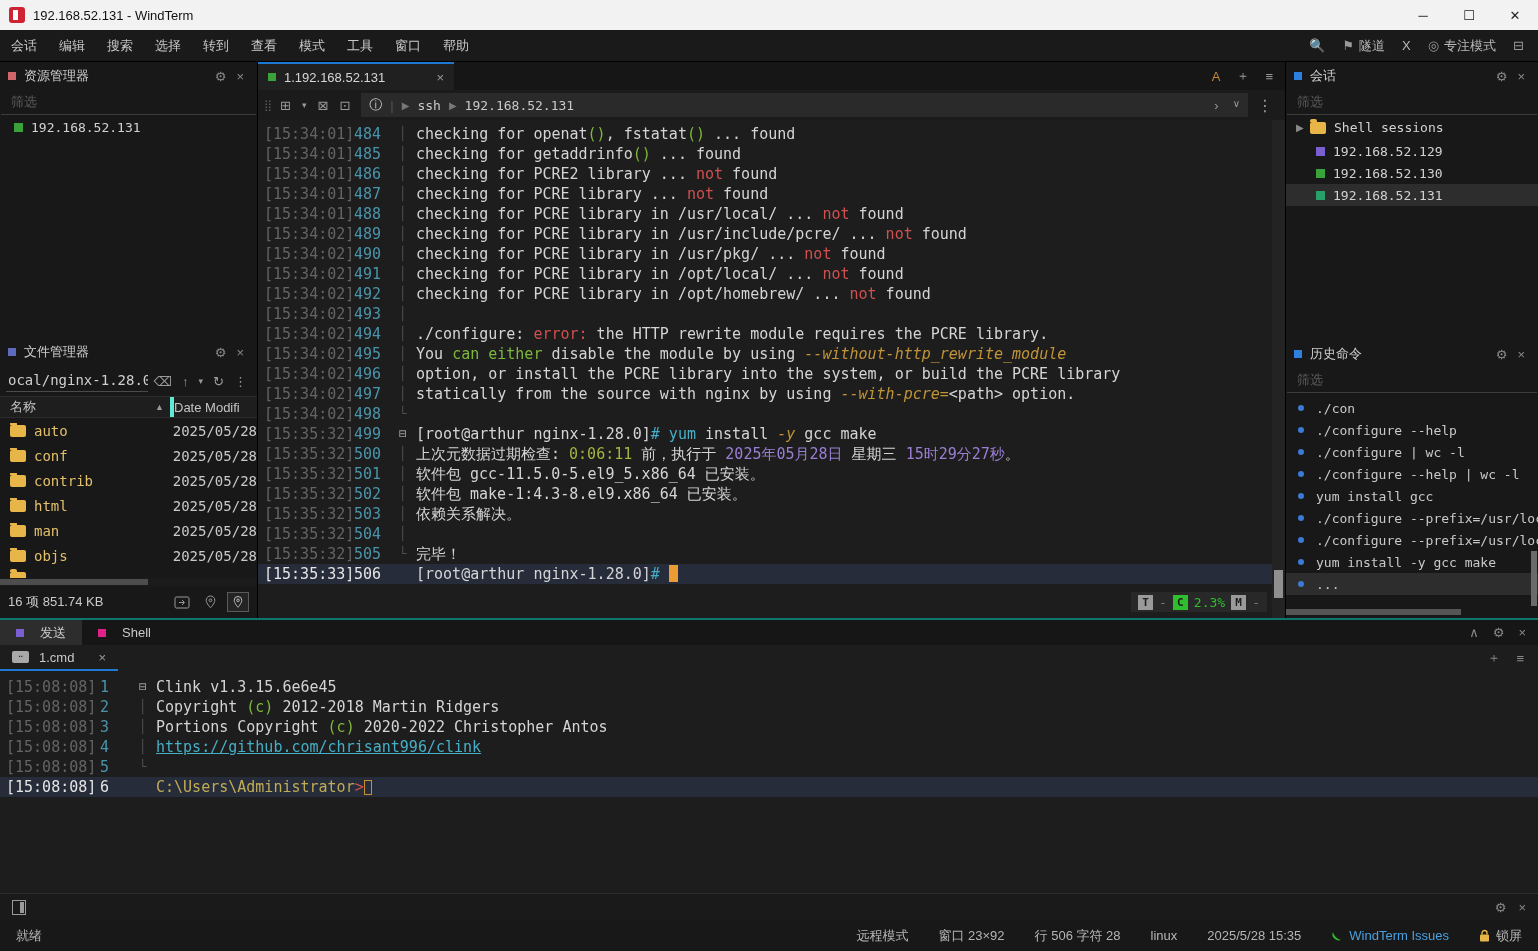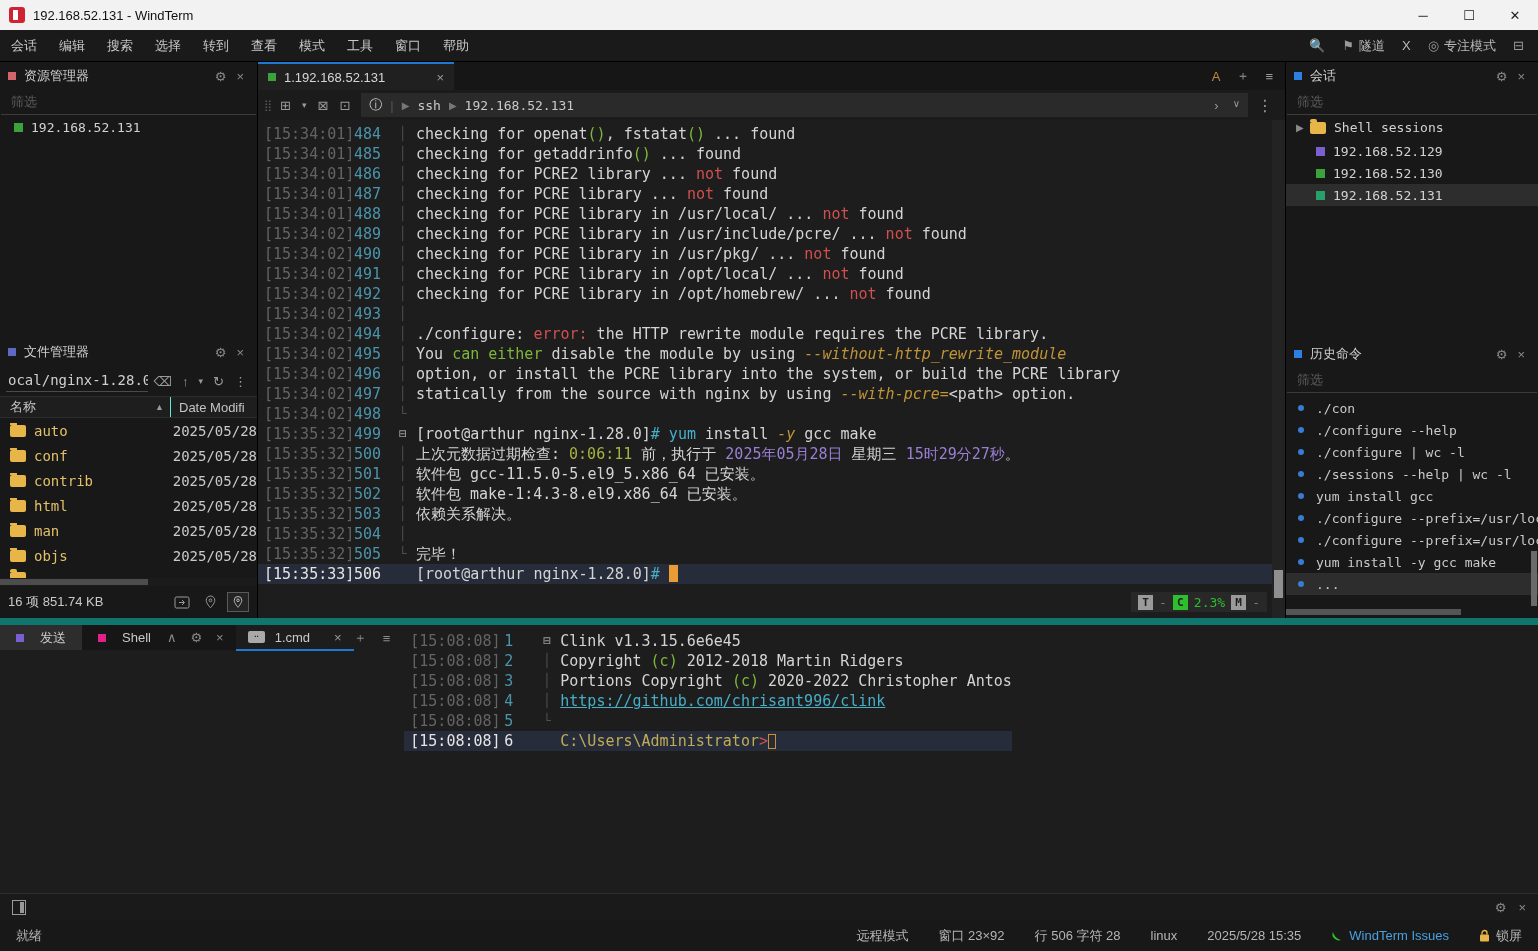--- a/index.html
+++ b/index.html
@@ -41,21 +41,21 @@
   .caret{color:#8a8a8a;width:14px;font-size:10px;}
   .folder-ico{width:16px;height:12px;background:#e8b549;border-radius:2px;position:relative;margin-right:8px;flex:none;}
   .folder-ico::before{content:"";position:absolute;top:-3px;left:0;width:7px;height:3px;background:#e8b549;border-radius:2px 2px 0 0;}
 
   
   .pathrow{height:30px;flex:none;display:flex;align-items:center;padding:0 6px;gap:2px;color:#c9c9c9;}
   .pathtext{font-size:14px;color:#cfcfcf;border-bottom:1px solid #4a4a4a;padding:2px 4px 3px 2px;flex:1;white-space:nowrap;overflow:hidden;}
   .path-btn{color:#9a9a9a;font-size:13px;padding:0 4px;}
   .ftable-hd{height:22px;flex:none;display:flex;font-size:13px;color:#c4c4c4;border-top:1px solid #2c2c2c;border-bottom:1px solid #2c2c2c;background:#1e1e1e;align-items:center;}
   .col-name{width:170px;padding-left:10px;display:flex;align-items:center;}
-  .col-date{flex:1;border-left:1px solid #5eead4;padding-left:8px;height:100%;display:flex;align-items:center;}
+  .col-date{flex:1;border-left:4px solid #5eead4;height:100%;display:flex;align-items:center;}
   .sort{color:#9a9a9a;font-size:9px;margin-left:auto;margin-right:6px;}
   .frow{height:25px;display:flex;align-items:center;font-size:14px;}
   .frow .nm{width:170px;display:flex;align-items:center;padding-left:10px;color:#e3c06a;white-space:nowrap;overflow:hidden;}
   .frow .dt{flex:1;color:#c9c9c9;padding-left:8px;}
   .fpartial{height:10px;overflow:hidden;display:flex;align-items:flex-start;padding-left:10px;}
   .hscroll{height:8px;background:#1b1b1b;position:relative;flex:none;}
   .hscroll .thumb{position:absolute;top:1px;height:6px;background:#4d4d4d;}
   .files-foot{flex:1;display:flex;align-items:center;padding:0 8px;color:#c9c9c9;font-size:13px;}
   .foot-icons{margin-left:auto;display:flex;gap:6px;align-items:center;}
   .ficon{width:22px;height:20px;display:flex;align-items:center;justify-content:center;}
@@ -99,21 +99,21 @@
   .badge.grn{background:#2ebe2e;}
   .cpu-val{color:#2ebe2e;}
 
   
   .hist-row{height:22px;display:flex;align-items:center;padding-left:12px;font-family:"DejaVu Sans Mono",monospace;font-size:13px;color:#c9c9c9;white-space:nowrap;overflow:hidden;}
   .hist-row.sel{background:#2d2d2d;}
   .dot{width:6px;height:6px;border-radius:50%;background:#3a7bd5;margin-right:12px;flex:none;}
   .hist-body{position:relative;flex:1;overflow:hidden;}
 
   
-  .bottom{height:275px;background:#1d1d1d;border-top:7px solid #0f766e;display:flex;flex-direction:row;position:relative;}
+  .bottom{height:275px;background:#1d1d1d;border-top:2px solid #0f766e;display:flex;flex-direction:column;position:relative;}
   .btabs{height:25px;background:#161616;display:flex;flex:none;font-size:13px;color:#c9c9c9;}
   .btab{display:flex;align-items:center;gap:8px;padding:0 16px;}
   .btab.active{background:#2d2d2d;}
   .btabs-right{margin-left:auto;display:flex;align-items:center;gap:14px;padding-right:12px;color:#8a8a8a;}
   .subtabs{height:26px;display:flex;flex:none;font-size:13px;color:#c9c9c9;align-items:stretch;}
   .subtab{display:flex;align-items:center;gap:10px;padding:0 12px;border-bottom:2px solid #1f78d1;width:118px;}
   .cmd-ico{width:17px;height:12px;background:#a9a9a9;border-radius:2px;color:#222;font-size:8px;line-height:12px;text-align:center;font-weight:bold;}
   .subtabs-right{margin-left:auto;display:flex;align-items:center;gap:16px;padding-right:14px;color:#8a8a8a;}
   .cmd-body{padding-top:6px;}
   .cmd-body .tts{width:100px;}
@@ -415,21 +415,21 @@
             <div class="hist-row">
               <span class="dot"></span>
               <span>./configure --help</span>
             </div>
             <div class="hist-row">
               <span class="dot"></span>
               <span>./configure | wc -l</span>
             </div>
             <div class="hist-row">
               <span class="dot"></span>
-              <span>./sessions --help | wc -l</span>
+              <span>./configure --help | wc -l</span>
             </div>
             <div class="hist-row">
               <span class="dot"></span>
               <span>yum install gcc</span>
             </div>
             <div class="hist-row">
               <span class="dot"></span>
               <span>./configure --prefix=/usr/local</span>
             </div>
             <div class="hist-row">

